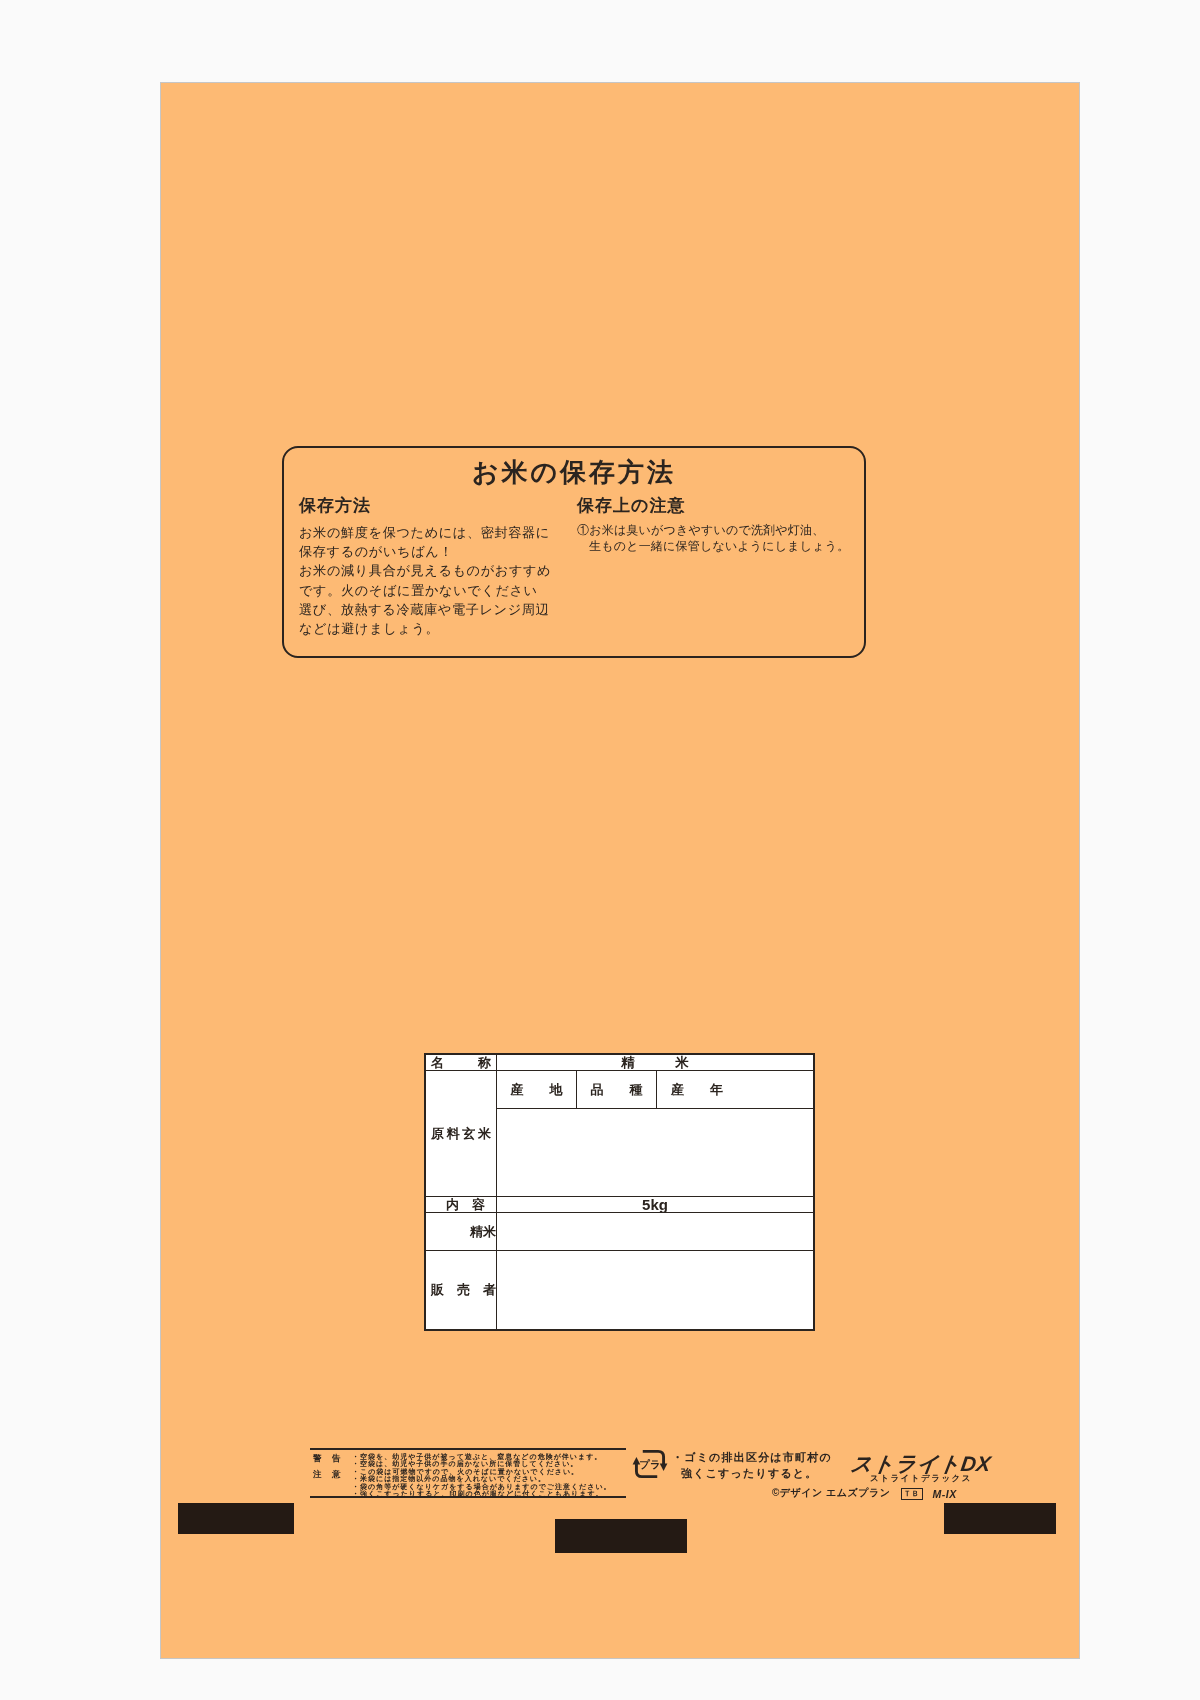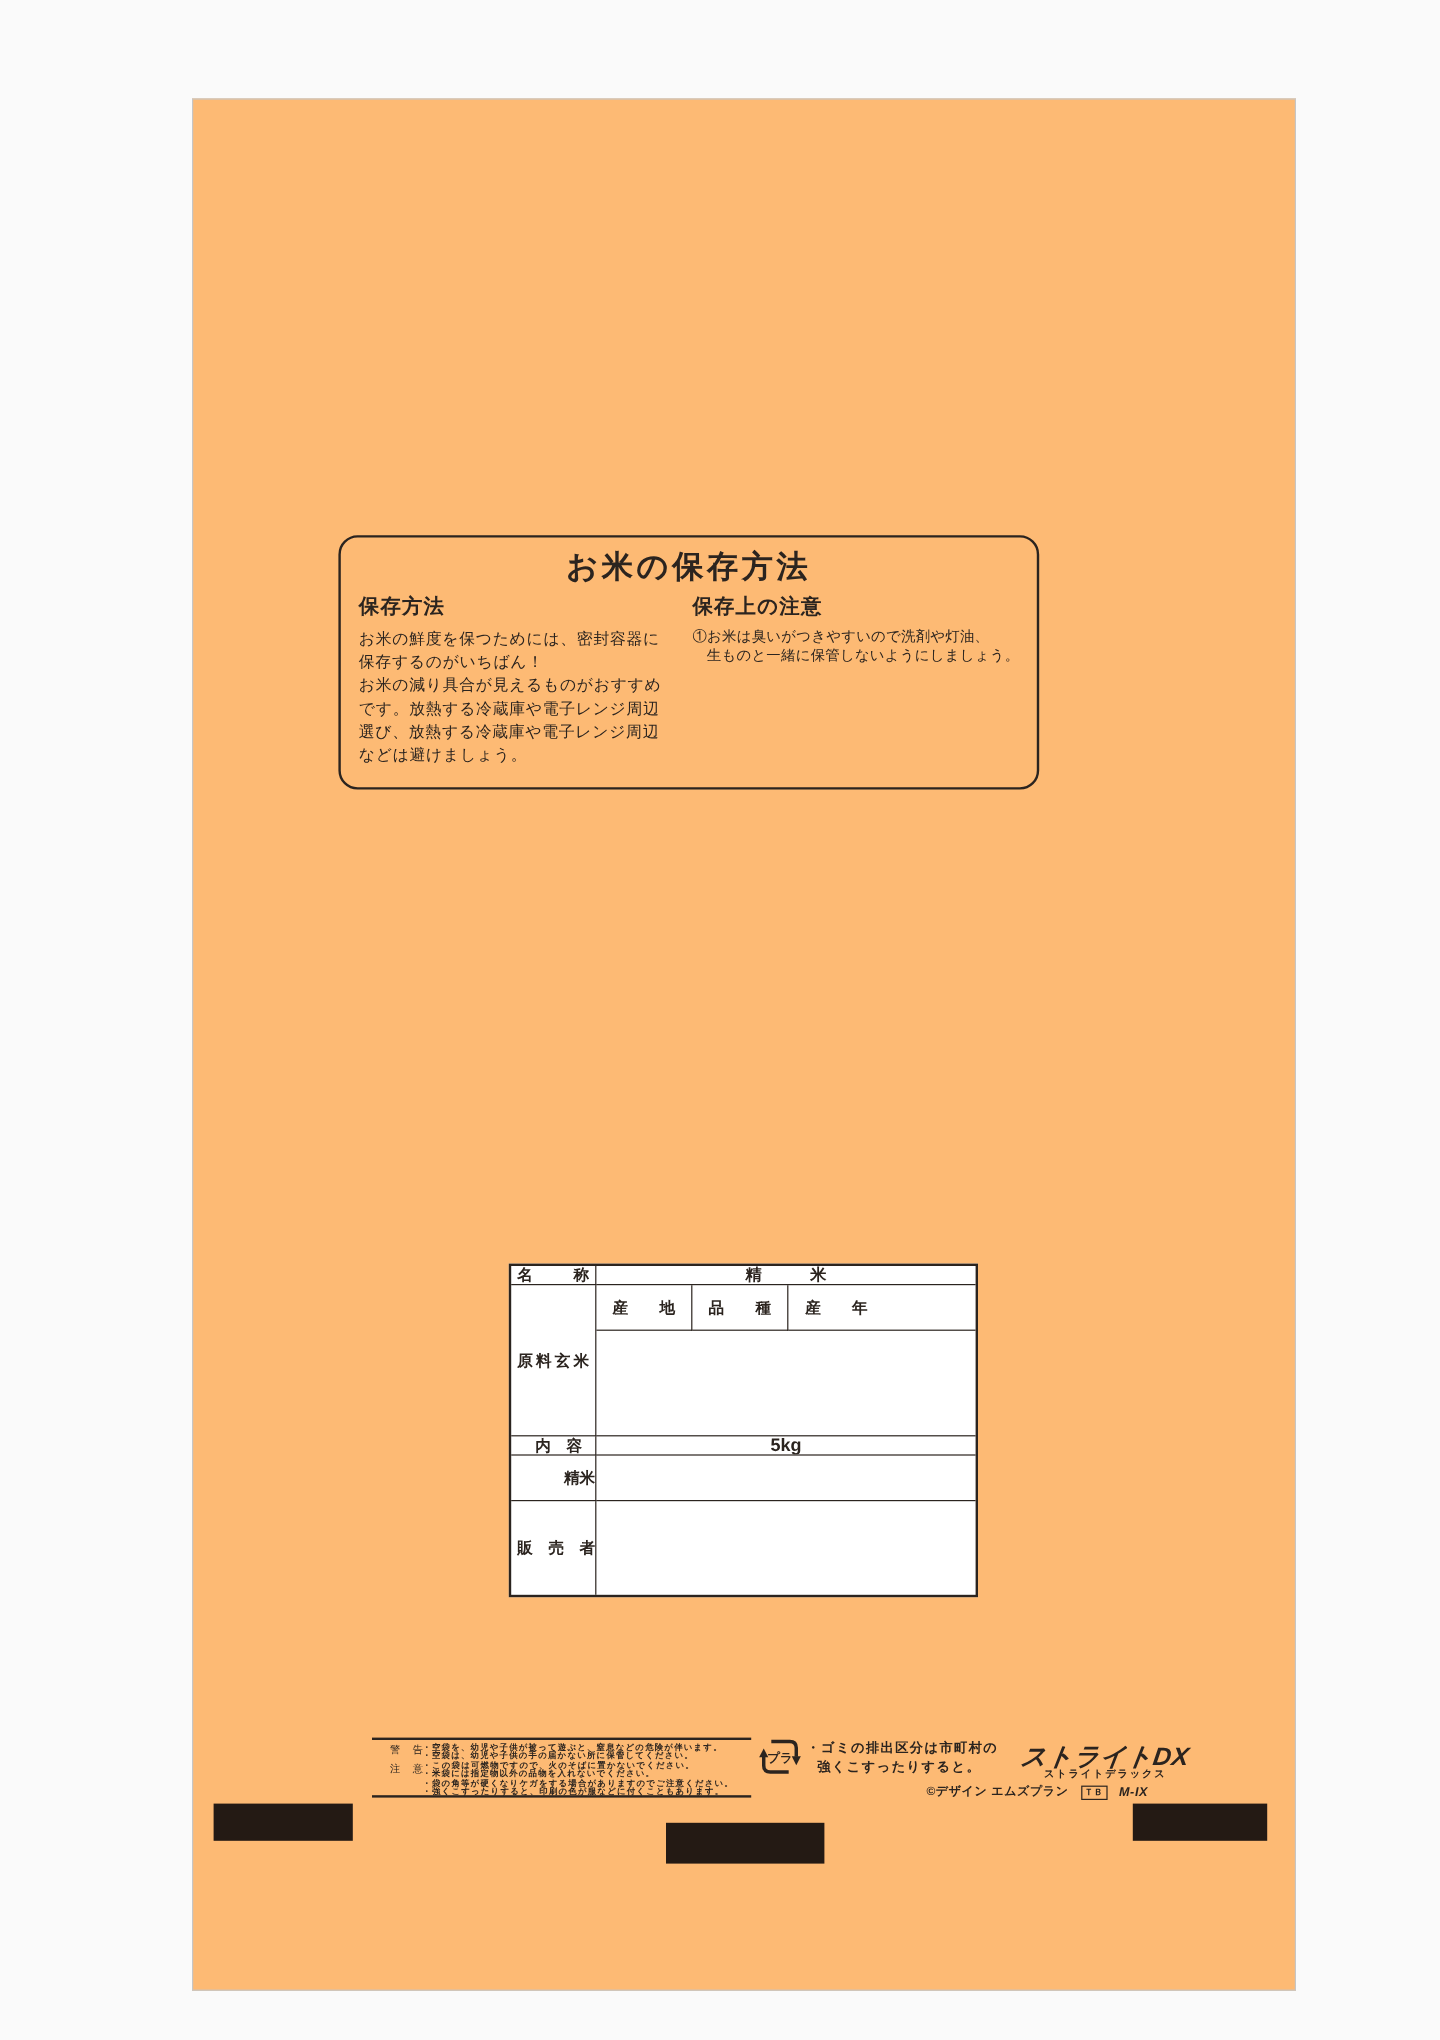--- a/index.html
+++ b/index.html
@@ -50,21 +50,21 @@
   .cell-content-value{left:71px;top:142px;width:316px;height:16px;line-height:15px;text-align:center;font-size:15px;}
   .cell-milling-label{left:0;top:158px;width:71px;height:38px;line-height:37px;padding-left:44px;}
   .cell-milling-value{left:71px;top:158px;width:316px;height:38px;}
   .cell-seller-label{left:0;top:196px;width:71px;height:78px;line-height:77px;}
   .cell-seller-value{left:71px;top:196px;width:316px;height:78px;}
   
   .warn-block{
     position:absolute;left:149px;top:1365px;width:316px;height:50px;
     border-top:2px solid #2b241f;border-bottom:2px solid #2b241f;box-sizing:border-box;
   }
-  .warn-label{position:absolute;left:15px;font-size:8.5px;font-weight:normal;letter-spacing:1px;white-space:nowrap;}
+  .warn-label{position:absolute;left:3px;font-size:8.5px;font-weight:bold;letter-spacing:1px;white-space:nowrap;}
   .warn-label.w1{top:3px;}
   .warn-label.w2{top:18.5px;}
   .warn-lines{position:absolute;left:42px;top:2.5px;}
   .warn-line{font-size:7px;line-height:7.6px;font-weight:600;letter-spacing:1px;white-space:nowrap;}
   
   .pura-mark{position:absolute;left:470px;top:1363px;}
   .gomi-note{position:absolute;left:511px;top:1366px;}
   .gomi-line{font-size:11px;font-weight:600;letter-spacing:1.2px;white-space:nowrap;line-height:16px;}
   .gomi-line.cont{margin-left:9px;}
   
@@ -96,21 +96,21 @@
 <div class="bag">
 
   <div class="storage-box">
     <div class="storage-title">お米の保存方法</div>
 
     <div class="col col-method">
       <div class="col-heading">保存方法</div>
       <div class="method-line">お米の鮮度を保つためには、密封容器に</div>
       <div class="method-line">保存するのがいちばん！</div>
       <div class="method-line">お米の減り具合が見えるものがおすすめ</div>
-      <div class="method-line">です。放熱する冷蔵庫や電子レンジ周辺</div>
+      <div class="method-line">です。火のそばに置かないでください</div>
       <div class="method-line">選び、放熱する冷蔵庫や電子レンジ周辺</div>
       <div class="method-line">などは避けましょう。</div>
     </div>
 
     <div class="col col-caution">
       <div class="col-heading">保存上の注意</div>
       <div class="caution-item">
         <div class="caution-line">①お米は臭いがつきやすいので洗剤や灯油、</div>
         <div class="caution-line cont">生ものと一緒に保管しないようにしましょう。</div>
       </div>

